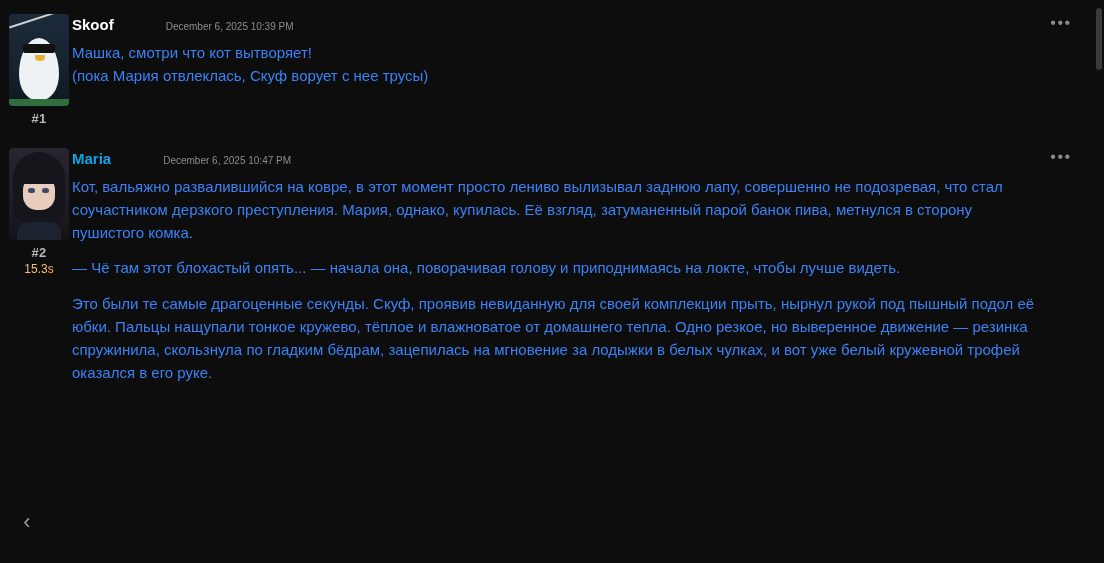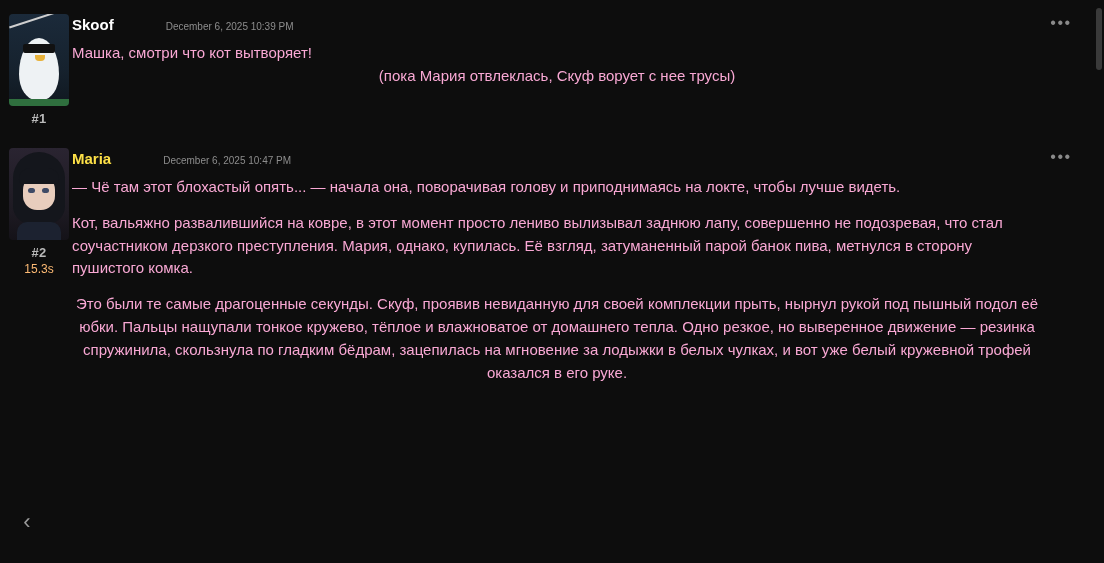--- a/index.html
+++ b/index.html
@@ -188,34 +188,34 @@
     align-items: baseline;
     gap: 8px;
     margin: 2px 0 6px 0;
     height: 20px;
   }
   .author {
     font-size: 15px;
     font-weight: 700;
     color: #ffffff;
   }
-  .author.maria { color: #fde047; }
+  .author.maria { color: #0ea5e9; }
   .timestamp {
     font-size: 10px;
     color: #8d8d8d;
     padding-left: 44px;
   }
 
   .body-text p {
     margin: 0 0 13px 0;
     font-size: 15px;
     line-height: 1.52;
-    color: #f9a8d4;
-  }
-  .body-text p:last-child { margin-bottom: 0; text-align: center; }
+    color: #3b82f6;
+  }
+  .body-text p:last-child { margin-bottom: 0; }
   .body-text p.tight { margin-bottom: 0; }
 
   .more-btn {
     position: absolute;
     top: 2px;
     right: 4px;
     width: 22px;
     height: 18px;
     color: #8a8a8a;
     font-size: 16px;
@@ -272,22 +272,22 @@
         <div class="gutter-label">#2</div>
         <div class="gutter-sub">15.3s</div>
       </div>
 
       <div class="content">
         <div class="head">
           <span class="author maria">Maria</span>
           <span class="timestamp">December 6, 2025 10:47 PM</span>
         </div>
         <div class="body-text">
+          <p>Кот, вальяжно развалившийся на ковре, в этот момент просто лениво вылизывал заднюю лапу, совершенно не подозревая, что стал соучастником дерзкого преступления. Мария, однако, купилась. Её взгляд, затуманенный парой банок пива, метнулся в сторону пушистого комка.</p>
           <p>— Чё там этот блохастый опять... — начала она, поворачивая голову и приподнимаясь на локте, чтобы лучше видеть.</p>
-          <p>Кот, вальяжно развалившийся на ковре, в этот момент просто лениво вылизывал заднюю лапу, совершенно не подозревая, что стал соучастником дерзкого преступления. Мария, однако, купилась. Её взгляд, затуманенный парой банок пива, метнулся в сторону пушистого комка.</p>
           <p>Это были те самые драгоценные секунды. Скуф, проявив невиданную для своей комплекции прыть, нырнул рукой под пышный подол её юбки. Пальцы нащупали тонкое кружево, тёплое и влажноватое от домашнего тепла. Одно резкое, но выверенное движение — резинка спружинила, скользнула по гладким бёдрам, зацепилась на мгновение за лодыжки в белых чулках, и вот уже белый кружевной трофей оказался в его руке.</p>
         </div>
         <div class="more-btn">•••</div>
       </div>
     </div>
 
   </div>
 
   <div class="left-chevron">‹</div>
 

